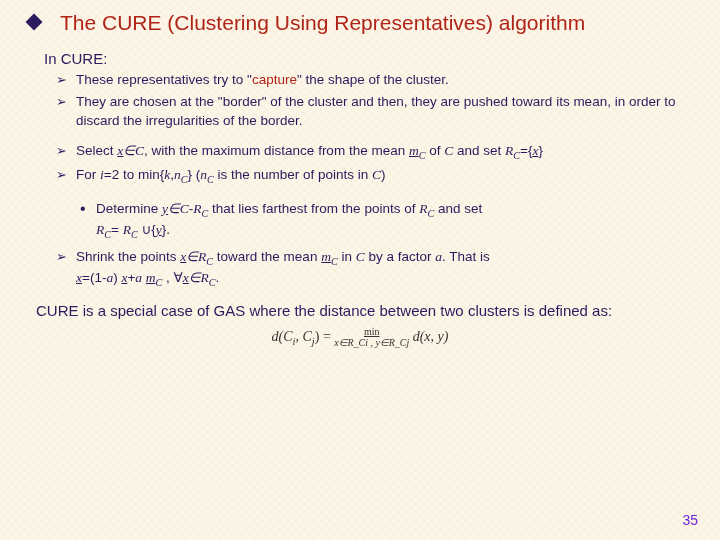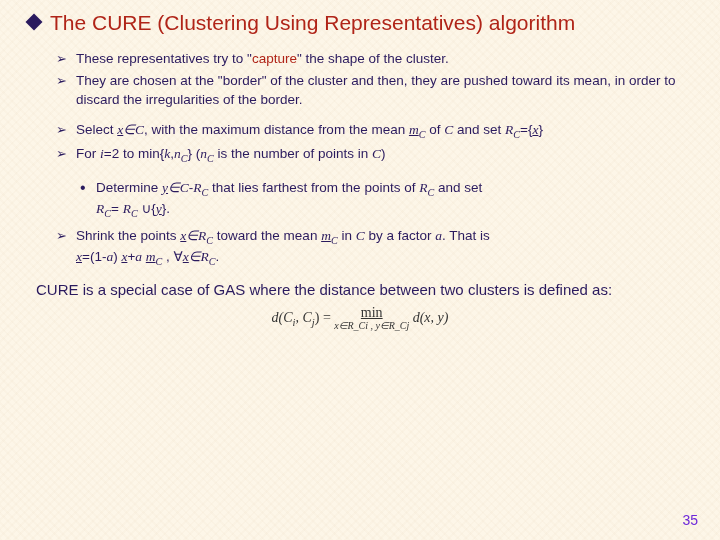--- a/index.html
+++ b/index.html
@@ -18,21 +18,21 @@
   }
   .slide {
     padding: 10px 28px 0 28px;
     box-sizing: border-box;
     width: 720px;
     height: 540px;
   }
   .title-row {
     display: flex;
     align-items: flex-start;
-    gap: 10px;
+    gap: 20px;
     margin-bottom: 14px;
   }
   .diamond {
     width: 12px;
     height: 12px;
     background: #2a1a5e;
     transform: rotate(45deg);
     margin-top: 6px;
     flex-shrink: 0;
   }
@@ -102,40 +102,41 @@
     font-size: 14px;
     margin-top: 6px;
     color: #333;
   }
   .formula .stack {
     display: inline-block;
     vertical-align: middle;
     text-align: center;
     line-height: 1;
   }
-  .formula .top { display:block; font-size: 14px; text-decoration: underline; }
+  .formula .top { display:block; font-size: 10px; text-decoration: underline; }
   .formula .bot { display:block; font-size: 10px; margin-top:1px;}
   .pagenum {
     position: absolute;
     right: 22px;
     bottom: 12px;
     font-size: 14px;
     color: #6d28d9;
   }
 </style>
 </head>
 <body>
 
 <div class="slide">
 
   <div class="title-row">
     <div class="diamond"></div>
     <div class="title">The CURE (Clustering Using Representatives) algorithm</div>
   </div>
 
+  <div class="section">In CURE:</div>
 
   <ul class="arrows">
     <li>
       <span>These representatives try to "</span><span class="red">capture</span><span>" the shape of the cluster.</span>
     </li>
     <li>They are chosen at the "border" of the cluster and then, they are pushed toward its mean, in order to discard the irregularities of the border.</li>
   </ul>
 
 
   <ul class="arrows">

